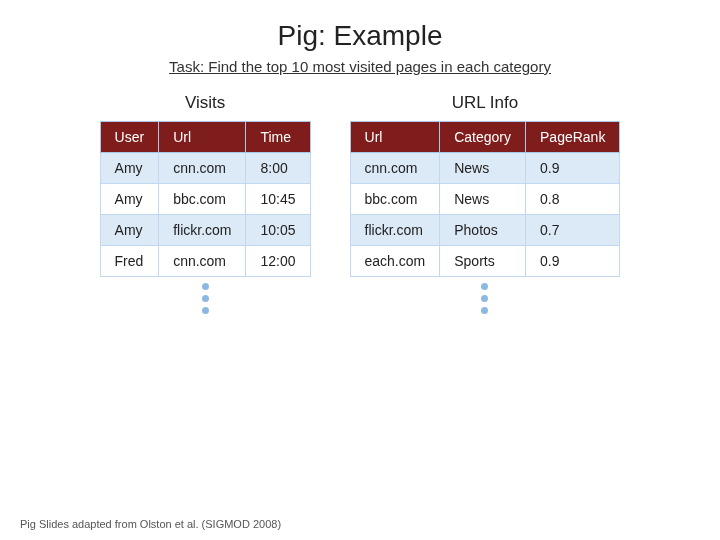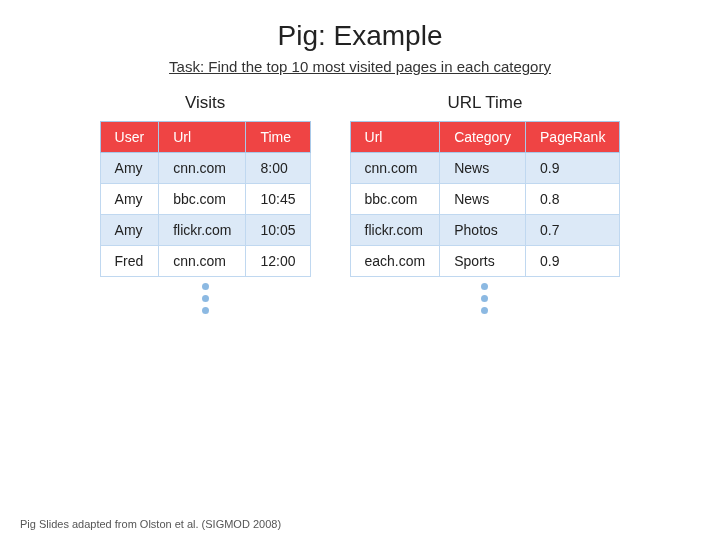--- a/index.html
+++ b/index.html
@@ -49,21 +49,21 @@
       font-size: 17px;
       color: #222;
       margin-bottom: 8px;
       font-weight: normal;
     }
     table {
       border-collapse: collapse;
       font-size: 14px;
     }
     th {
-      background-color: #ef4444;
+      background-color: #7f1d1d;
       color: #fff;
       padding: 7px 14px;
       text-align: left;
       font-weight: normal;
       border: 1px solid #a8c8e8;
     }
     tr.row-light td {
       background-color: #dce9f7;
       color: #222;
       padding: 7px 14px;
@@ -140,21 +140,21 @@
           </tbody>
       </table>
       <div class="dots-row">
         <div class="dot"></div>
         <div class="dot"></div>
         <div class="dot"></div>
       </div>
     </div>
 
     <div class="table-group">
-      <div class="table-label">URL  Time</div>
+      <div class="table-label">URL  Info</div>
       <table>
         <thead>
           <tr>
             <th>Url</th>
             <th>Category</th>
             <th>PageRank</th>
           </tr>
         </thead>
         <tbody id="urlinfo-tbody">
         <tr class="row-light">

